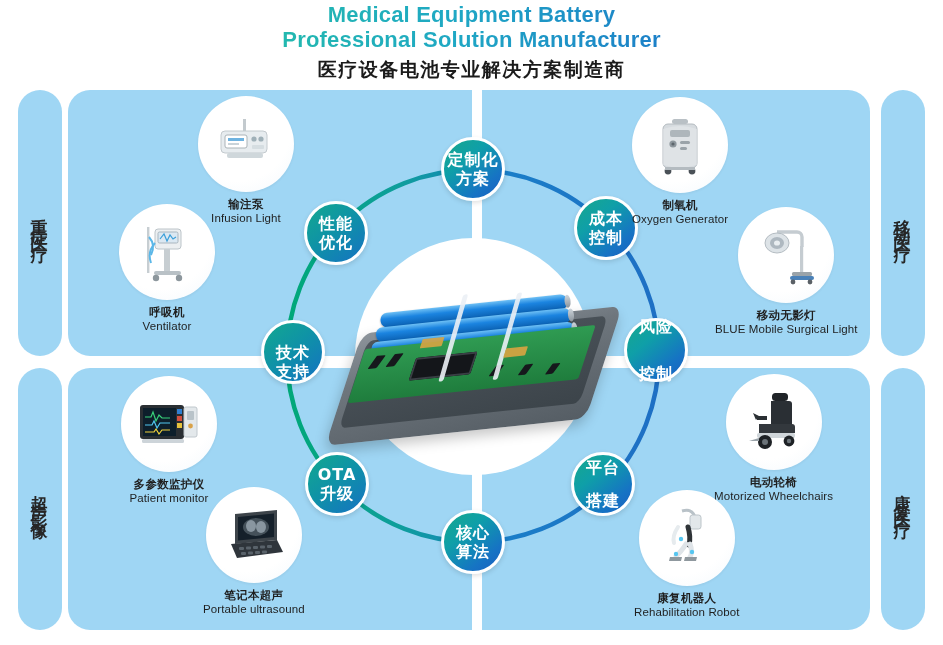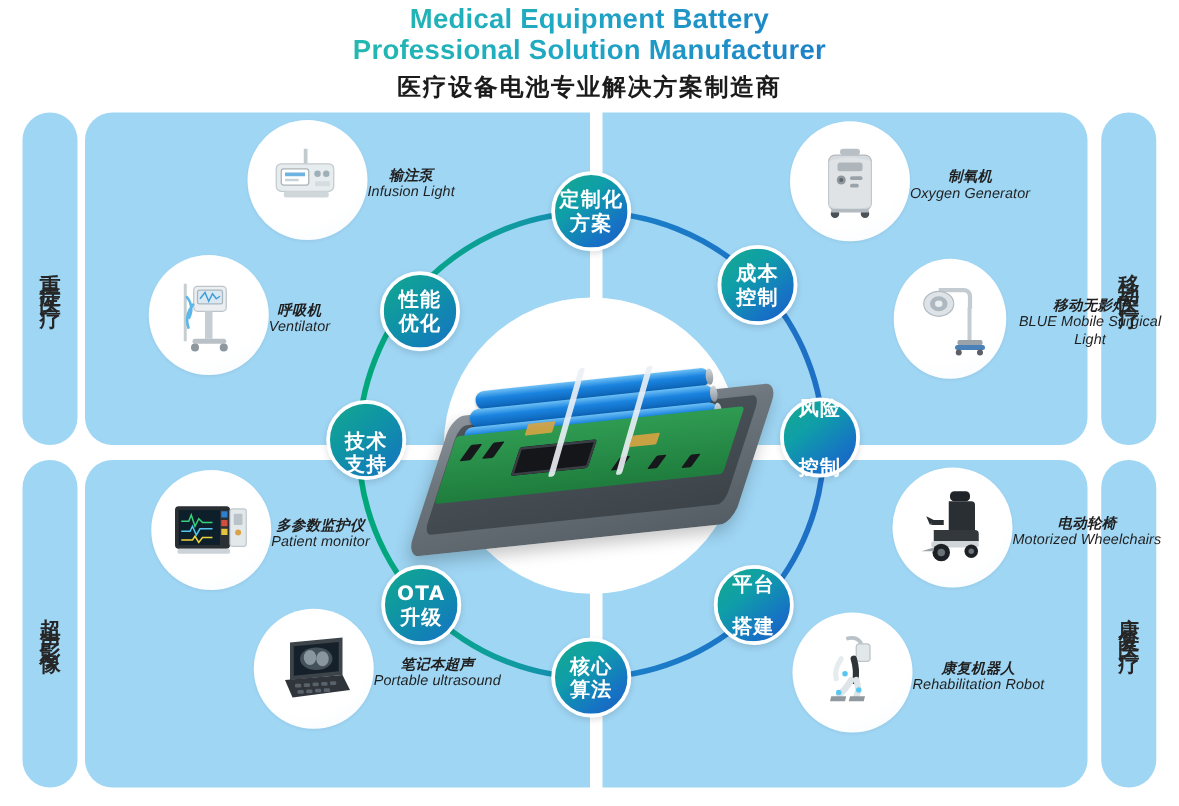--- a/index.html
+++ b/index.html
@@ -103,21 +103,21 @@
     display:flex;flex-direction:column;align-items:center;justify-content:center;
     color:#ffffff;font-weight:bold;font-size:16px;line-height:19px;
     font-family:"DejaVu Sans","Liberation Sans",sans-serif;
     letter-spacing:1px;text-align:center;
     box-shadow:0 2px 5px rgba(0,0,0,.13);
   }
   .kw.lat{ background:linear-gradient(140deg,#13a88f 0%,#0f93a6 45%,#1572c2 100%); }
   .kw .l2{display:block;}
 
   
-  .prod{position:absolute;display:flex;align-items:center;font-style:italic;}
+  .prod{position:absolute;display:flex;flex-direction:column;align-items:center;}
   .prod .disc{
     width:96px;height:96px;border-radius:50%;
     background:radial-gradient(circle at 42% 34%,#ffffff 0%,#ffffff 62%,#f3f8fc 100%);
     display:flex;align-items:center;justify-content:center;overflow:hidden;
     box-shadow:0 1px 3px rgba(0,0,0,.06);
   }
   .prod .cap{margin-top:5px;text-align:center;}
   .prod .cn{
     font-size:11.5px;font-weight:bold;color:#1f1f1f;line-height:14px;
     font-family:"DejaVu Sans","Liberation Sans",sans-serif;letter-spacing:.3px;
@@ -231,21 +231,21 @@
     <span class="l2">算法</span>
   </div>
   <div class="kw lat" style="left:305px;top:452px;width:58px;height:58px;">
     <span class="l1">OTA</span>
     <span class="l2">升级</span>
   </div>
   <div class="kw lat" style="left:261px;top:320px;width:58px;height:58px;justify-content:flex-end;">
     <span class="l1">技术</span>
     <span class="l2">支持</span>
   </div>
-  <div class="kw lat" style="left:304px;top:217px;width:58px;height:58px;">
+  <div class="kw lat" style="left:304px;top:201px;width:58px;height:58px;">
     <span class="l1">性能</span>
     <span class="l2">优化</span>
   </div>
 
   <div class="prod p-infusion">
     <div class="disc">
       <svg class="dev" viewBox="0 0 78 78">
         <rect x="14" y="26" width="46" height="22" rx="4" fill="#e7ecef" stroke="#c3cace"></rect>
         <rect x="18" y="30" width="22" height="13" rx="2" fill="#ffffff" stroke="#aab3b8"></rect>
         <rect x="21" y="33" width="16" height="3" fill="#6fb3e0"></rect>

